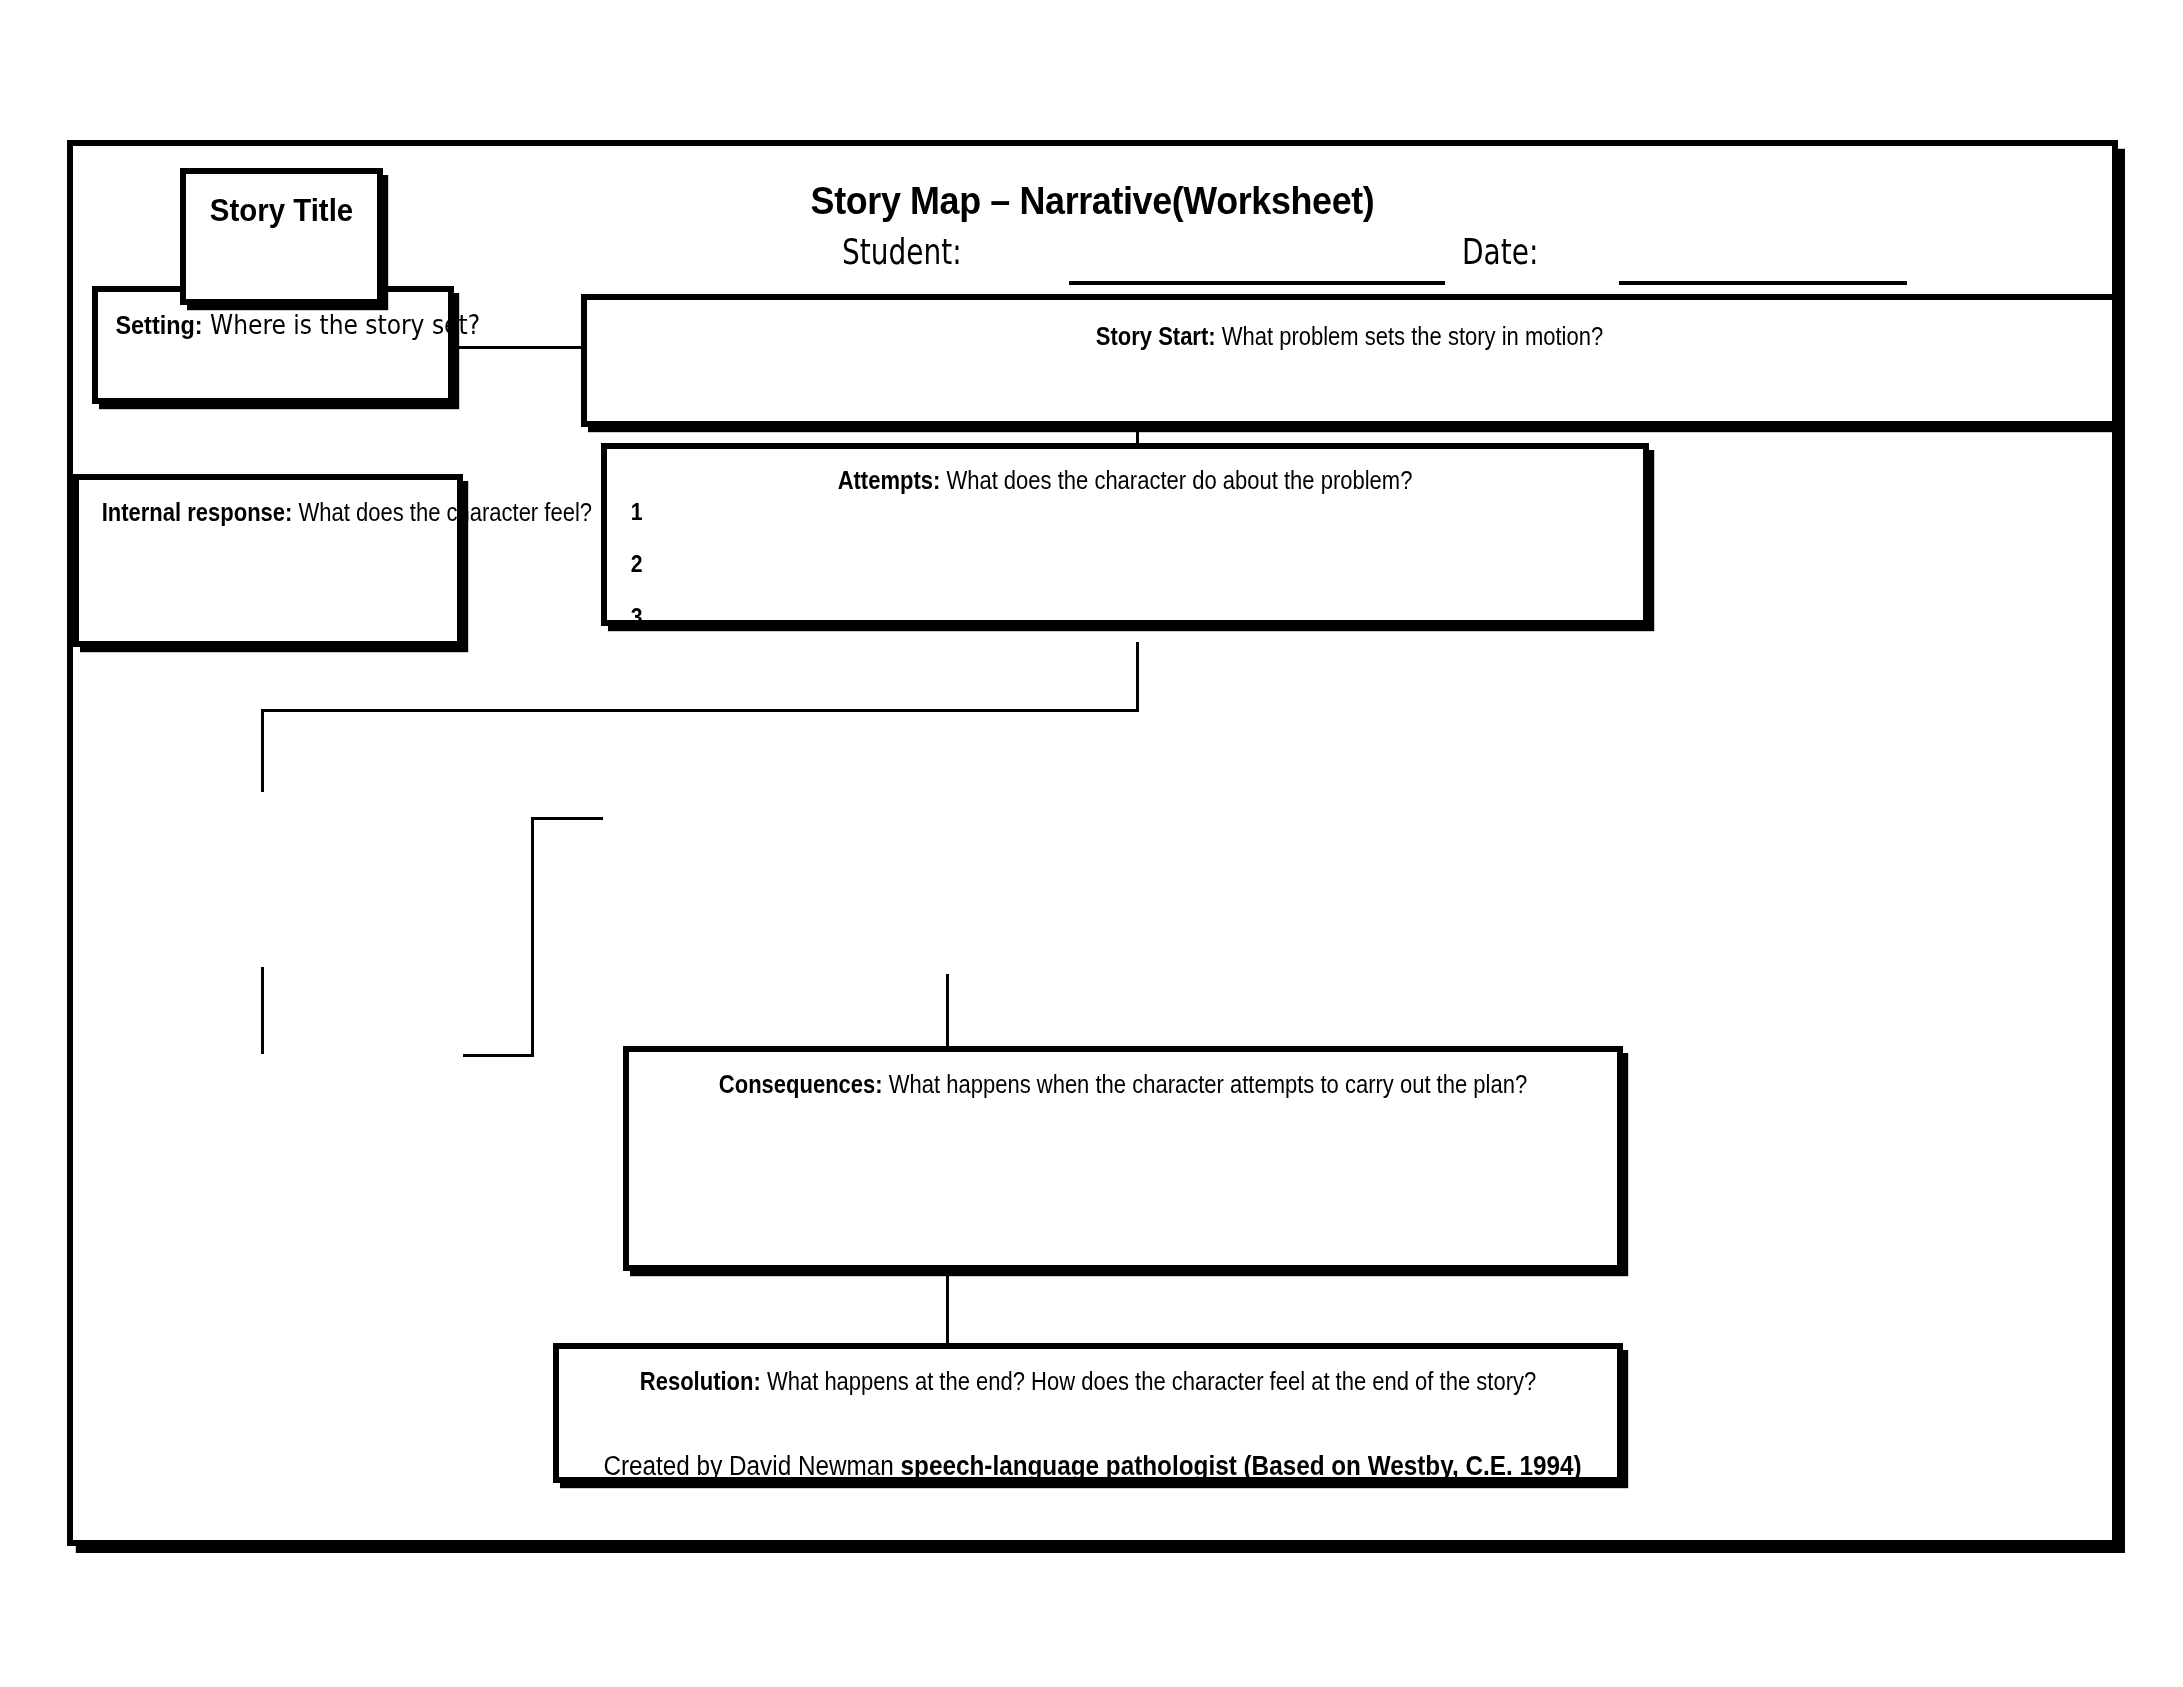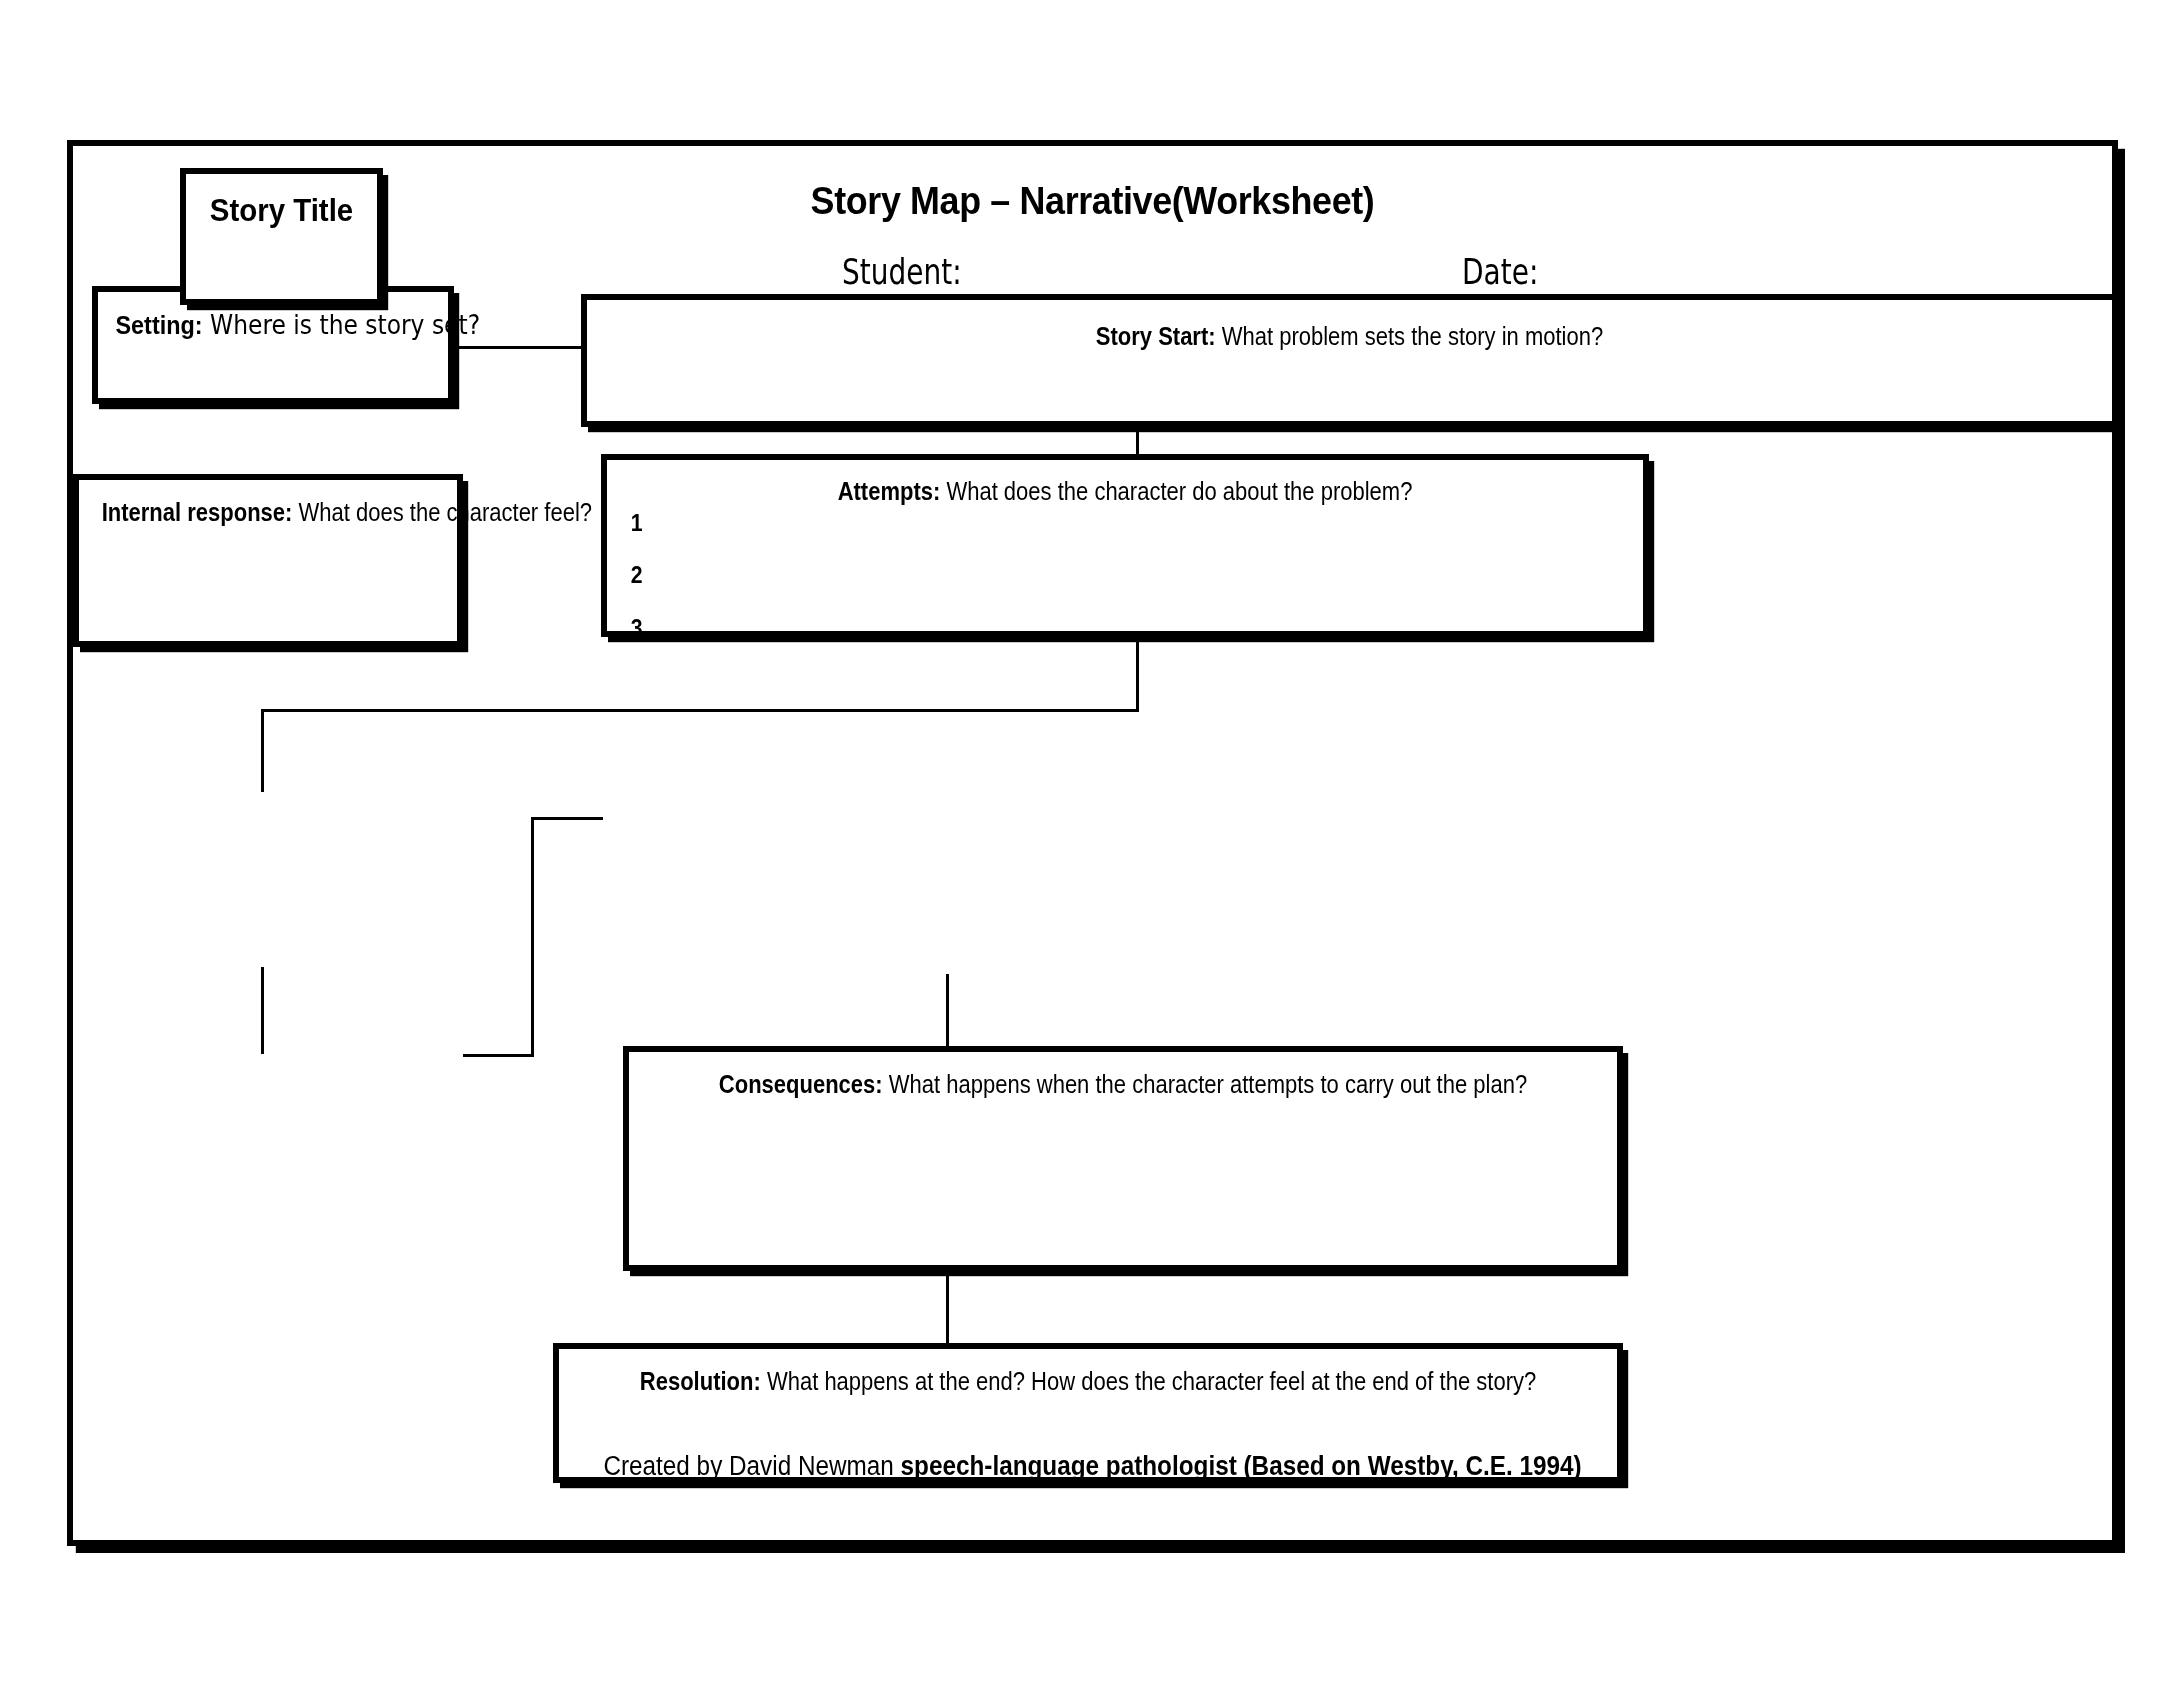--- a/index.html
+++ b/index.html
@@ -65,21 +65,20 @@
     position: absolute;
     left: 769px;
     top: 86px;
     width: 1223px;
     height: 157px;
   }
   .field-row {
     position: absolute;
     height: 66px;
     width: 100%;
-    margin-top: 20px;
   }
   .field-label {
     position: absolute;
     font-size: 35px;
     top: 0;
   }
   .field-line {
     position: absolute;
     height: 0;
     border-bottom: 4.4px solid #000000;
@@ -228,21 +227,21 @@
       </div>
     </div>
 
     <div class="flow-box" id="box-internal" style="left:0px; top:328px; width:390px; height:173px;">
       <div class="box-heading">
         <b>Internal response:</b><span class="q"> What does the character feel?</span>
       </div>
     </div>
 
 
-    <div class="flow-box" id="box-attempts" style="left:528px; top:308px; width:1048px; height:183px;padding-left:42px;">
+    <div class="flow-box" id="box-attempts" style="left:528px; top:297px; width:1048px; height:183px;padding-left:42px;">
       <div class="box-heading">
         <b>Attempts:</b><span class="q">  What does the character do about the problem?</span>
       </div>
       <span class="attempt-number" style="top:50px;">1</span>
       <span class="attempt-number" style="top:102px;">2</span>
       <span class="attempt-number" style="top:155px;">3</span>
     </div>
 
     <div class="flow-box" id="box-consequences" style="left:550px; top:900px; width:1000px; height:225px;">
         <div class="box-heading"><b>Consequences:</b><span class="q"> What happens when the character attempts to carry out the plan?</span></div>

